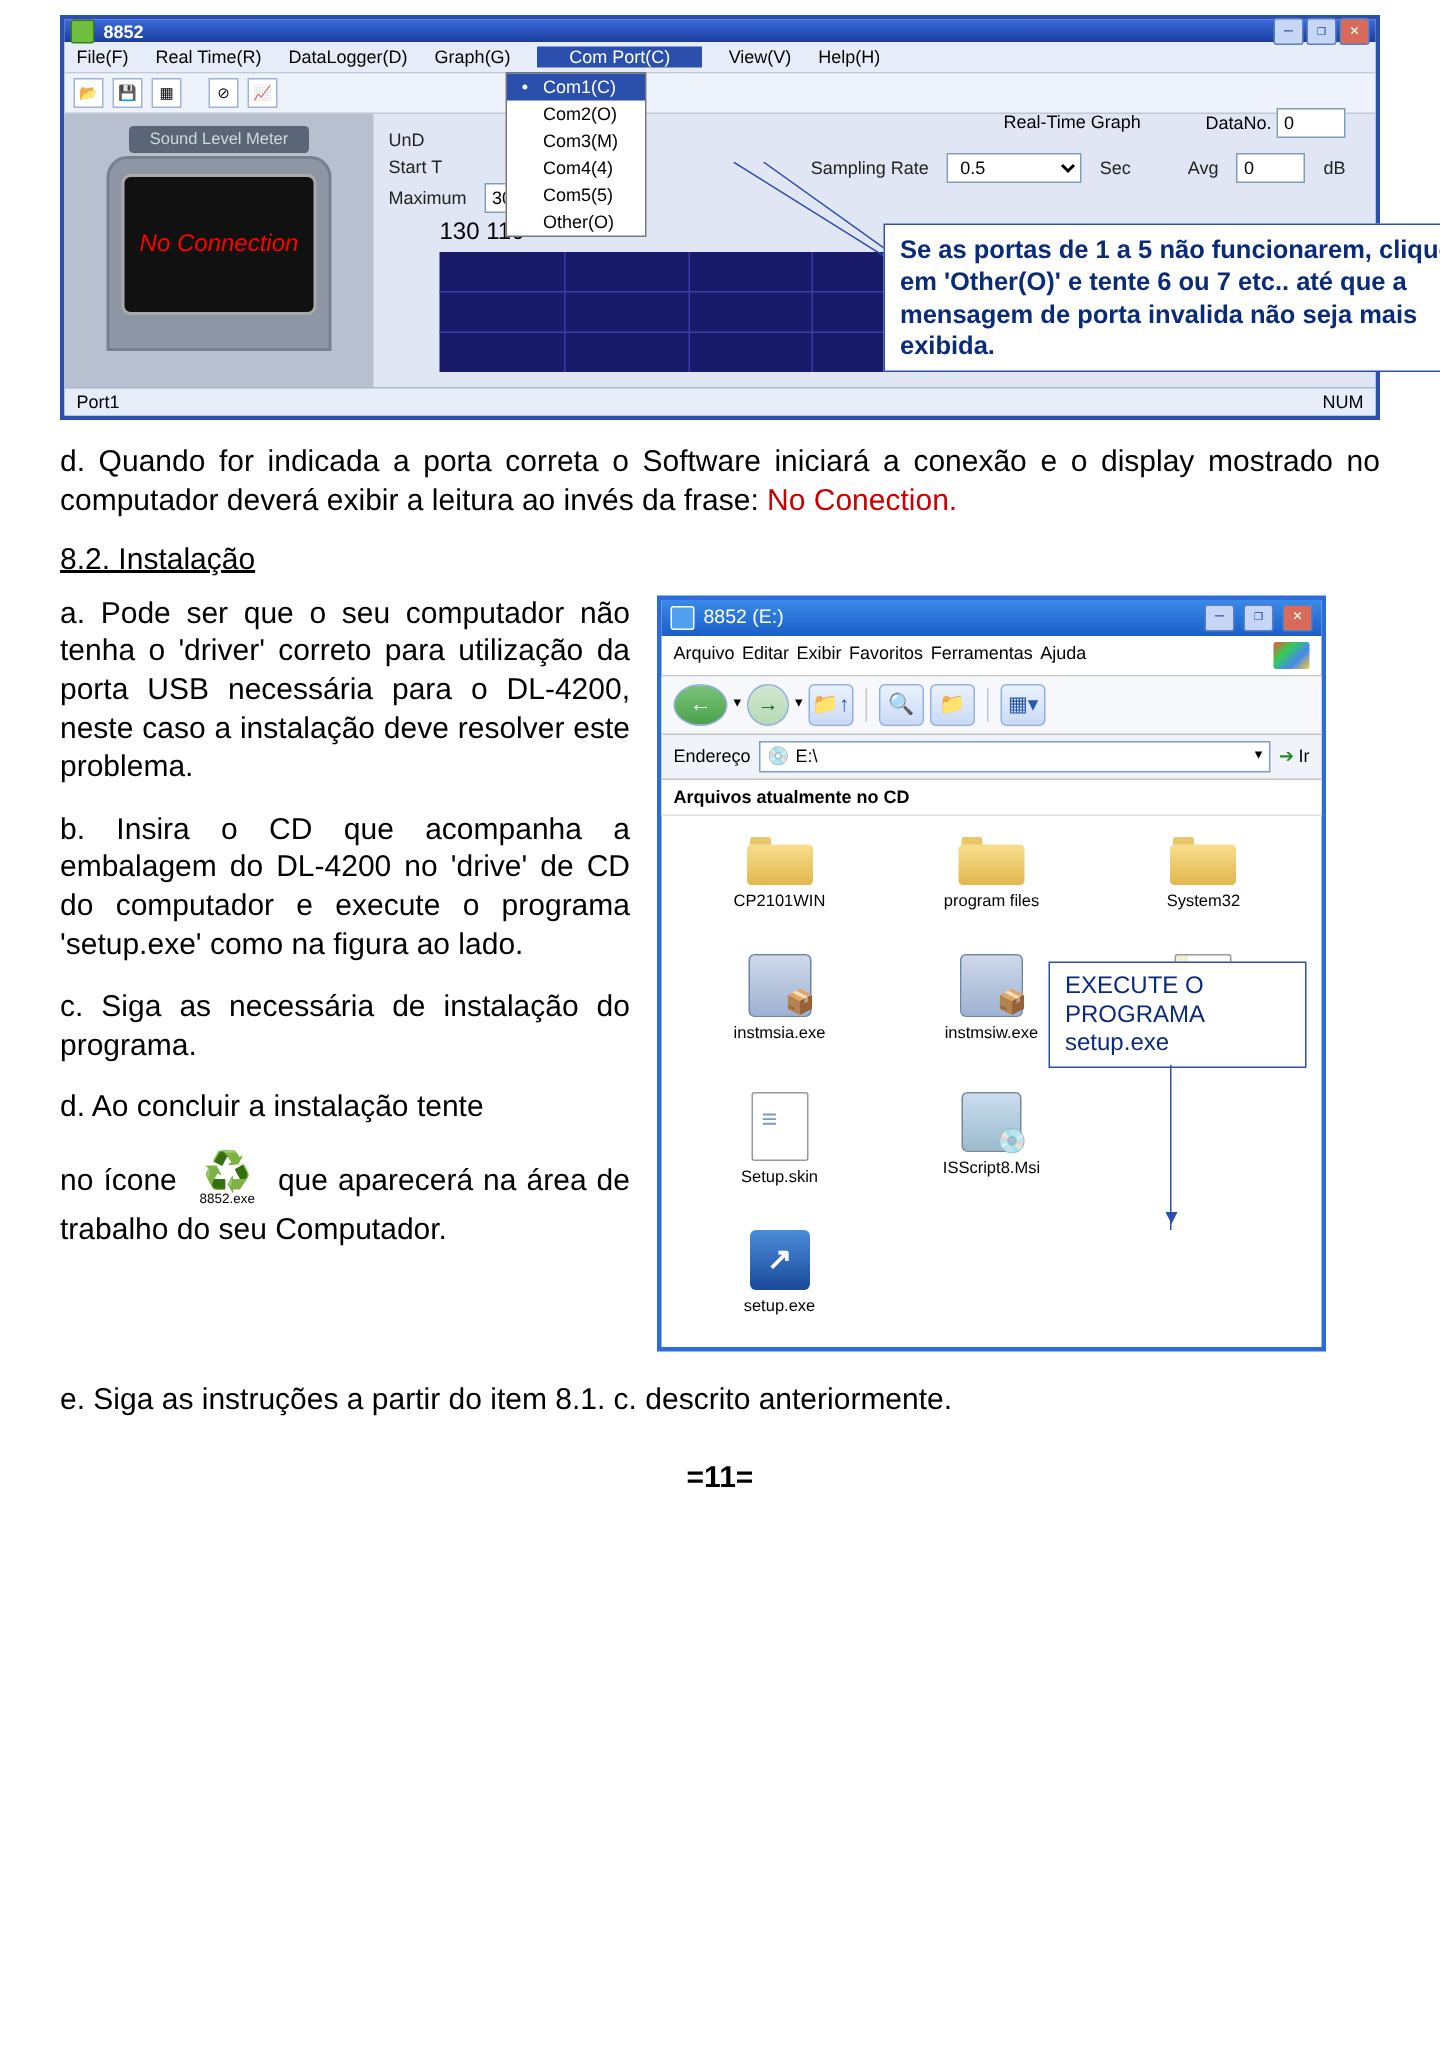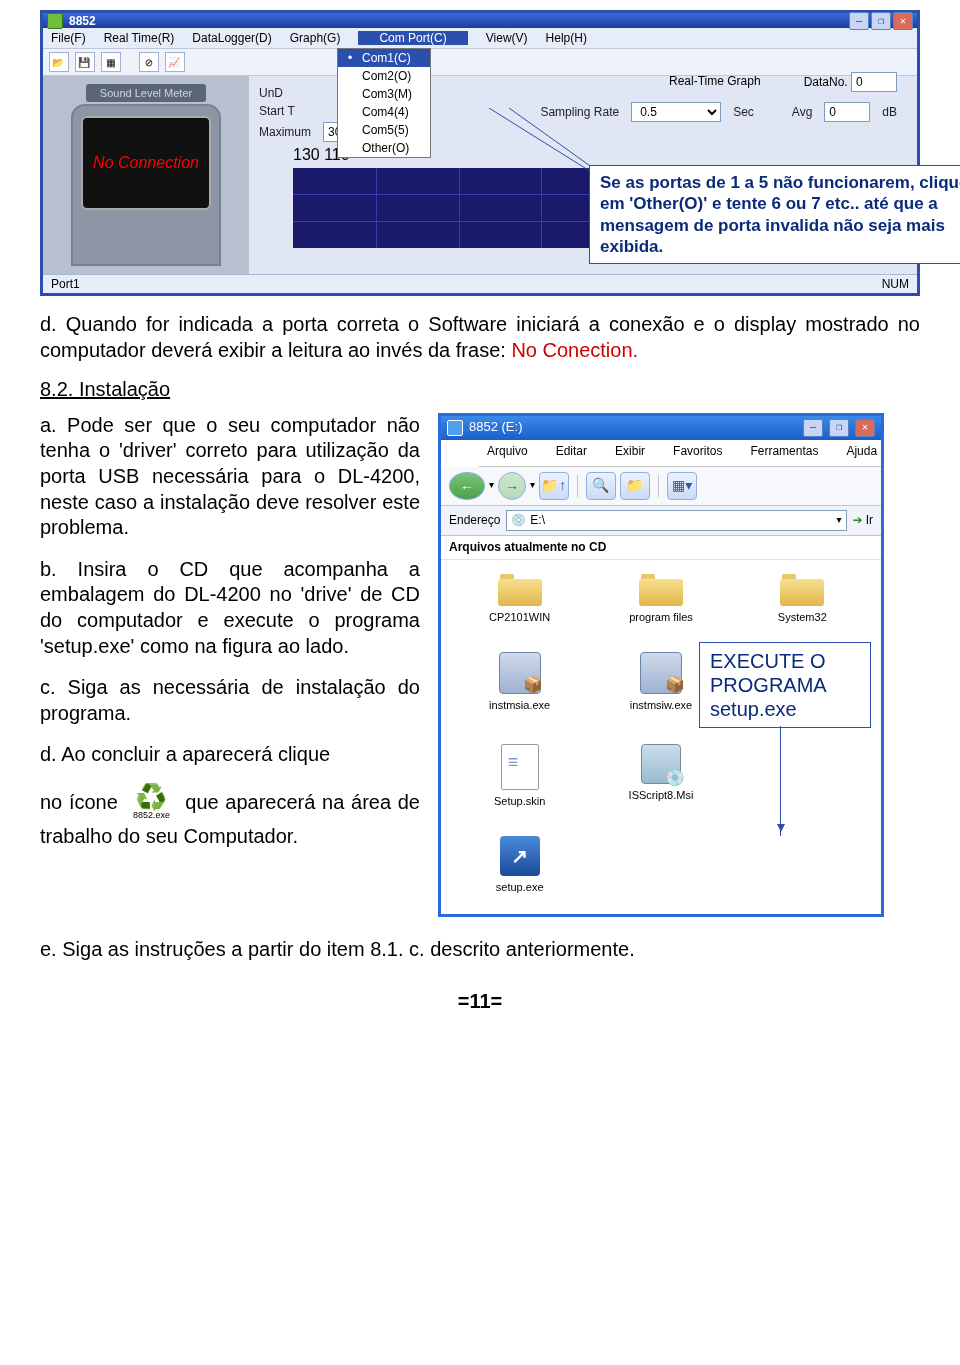--- a/index.html
+++ b/index.html
@@ -17,21 +17,21 @@
   .dropdown { position:absolute; background:#fff; border:1px solid #777; font-size:12px; z-index:5; margin-top:-1px; margin-left:294px; width:92px; }
   .dropdown .row { padding:2px 8px; display:flex; gap:8px; }
   .dropdown .row.sel { background:#2b4fad; color:#fff; }
   .dropdown .row .bullet { width:8px; text-align:center; }
   .toolbar { background:#eef2fb; padding:3px 6px; display:flex; gap:6px; border-bottom:1px solid #c0c7d6; }
   .tbtn { width:18px; height:18px; border:1px solid #9fb2d6; background:#fff; display:flex; justify-content:center; align-items:center; font-size:10px; }
   .tbtn.sep { border:none; background:transparent; width:6px; }
   .app-body { display:flex; background:#e0e6f4; position:relative; }
   .meter-panel { width:190px; padding:8px; background:#b8c0d0; display:flex; flex-direction:column; align-items:center; }
   .meter-title { background:#5a6678; color:#d0d6e0; font-size:11px; padding:3px 14px; border-radius:3px; margin-bottom:2px; }
-  .meter-device { width:150px; height:162px; background:#8e96a5; border:2px solid #787f8e; border-radius:14px 14px 0 0; padding:10px; box-sizing:border-box; display:flex; flex-direction:column; align-items:center; }
+  .meter-device { width:150px; height:130px; background:#8e96a5; border:2px solid #787f8e; border-radius:14px 14px 0 0; padding:10px; box-sizing:border-box; display:flex; flex-direction:column; align-items:center; }
   .meter-screen { width:126px; height:90px; background:#111; border:2px solid #aaa; border-radius:6px; display:flex; justify-content:center; align-items:center; color:#f00; font-family:'Arial Black', sans-serif; font-size:16px; font-style:italic; }
   .right-panel { flex:1; padding:6px 10px 10px 10px; position:relative; }
   .fieldrow { display:flex; gap:12px; align-items:center; font-size:12px; color:#222; margin:4px 0; }
   .fld-label { white-space:nowrap; }
   .fld-input { border:1px solid #7f9db9; background:#fff; height:18px; font-size:12px; padding:0 4px; }
   .fld-input.sm { width:36px; }
   .fld-input.med { width:90px; }
   .graph-area { background:#1a1a6a; height:80px; position:relative; margin-top:4px; }
   .grid-lines::before, .grid-lines::after { content:""; position:absolute; left:0; right:0; border-top:1px solid #3a3aaa; }
   .grid-lines::before { top:33%; } .grid-lines::after { top:66%; }
@@ -48,21 +48,21 @@
   .sec-heading { font-size:20px; font-weight:normal; text-decoration:underline; margin:10px 0; }
   .two-col { display:flex; gap:18px; align-items:flex-start; margin-top:4px; }
   .left-col { width:380px; font-size:20px; }
   .left-col p { text-align:justify; margin:0 0 16px 0; }
   .no-conn { color:#c00; font-family:'Arial Narrow', Arial, sans-serif; }
   
   .explorer { width:440px; border:3px solid #2b6bdc; background:#fff; position:relative; }
   .exp-title { background:linear-gradient(to bottom,#3a8ae8,#1a5ec8); color:#fff; font-size:13px; padding:3px 6px; display:flex; align-items:center; gap:6px; }
   .exp-title .spacer { flex:1; }
   .exp-title .app-icon { width:14px; height:14px; background:#4fa0f0; border:1px solid #fff; border-radius:2px; }
-  .exp-menubar { font-size:12px; padding:4px 8px; display:flex; gap:28px; border-bottom:1px solid #c4c4c4;margin-left:38px; }
+  .exp-menubar { font-size:12px; padding:4px 8px; display:flex; gap:5px; border-bottom:1px solid #c4c4c4; }
   .exp-menubar .xp-flag { margin-left:auto; width:24px; height:18px; background:linear-gradient(135deg,#e53,#3c5,#48e,#fc3); border-radius:2px; }
   .exp-toolbar { padding:4px 8px; display:flex; gap:4px; align-items:center; border-bottom:1px solid #c4c4c4; background:#f7f8fb; height:30px; }
   .exp-navbtn { width:28px; height:26px; border:1px solid #8fb0e0; border-radius:4px; background:linear-gradient(#eaf2ff,#cadaf5); display:flex; justify-content:center; align-items:center; font-size:14px; color:#2a5aa8; }
   .exp-navbtn.big { width:34px; border-radius:50%; background:linear-gradient(#7ac47a,#4aa24a); color:#fff; }
   .exp-navbtn.forward { background:linear-gradient(#cfe8cf,#b7d8b7); border-radius:50%; width:26px; color:#2a6a2a; }
   .addrbar { display:flex; align-items:center; gap:6px; font-size:12px; padding:4px 8px; border-bottom:1px solid #c4c4c4; background:#f0f3f9; }
   .addrbar .addr-input { flex:1; display:flex; align-items:center; gap:4px; border:1px solid #7f9db9; background:#fff; height:19px; padding:0 4px; }
   .addrbar .go-btn { display:flex; align-items:center; gap:3px; }
   .cd-header { background:#fff; font-size:12px; font-weight:bold; padding:4px 8px; border-bottom:1px solid #e0e0e0; }
   .files { padding:10px 8px 20px 8px; display:grid; grid-template-columns:repeat(3, 1fr); row-gap:28px; justify-items:center; }
@@ -76,21 +76,21 @@
   .ini-ico { width:36px; height:44px; background:#fff; border:1px solid #999; border-radius:2px; position:relative; box-shadow:inset 8px 0 0 #f4f0d0; }
   .ini-ico::before { content:""; position:absolute; left:4px; top:4px; width:12px; height:12px; background:#f0d060; border-radius:2px; }
   .ini-ico::after { content:"≡"; position:absolute; right:6px; top:8px; font-size:14px; color:#888; }
   .skin-ico { width:36px; height:44px; background:#fff; border:1px solid #999; border-radius:2px; position:relative; }
   .skin-ico::before { content:"≡"; position:absolute; left:6px; top:6px; color:#7a99cf; font-size:18px; }
   .is-ico { width:40px; height:40px; position:relative; }
   .is-ico::before { content:""; position:absolute; inset:0; background:linear-gradient(#cde,#9bc); border-radius:4px; border:1px solid #789; }
   .is-ico::after { content:"💿"; position:absolute; right:-4px; bottom:-4px; font-size:16px; }
   .setup-ico { width:40px; height:40px; background:linear-gradient(#4a8cd8,#1a4a9a); border-radius:4px; position:relative; }
   .setup-ico::after { content:"↗"; position:absolute; inset:0; display:flex; justify-content:center; align-items:center; color:#fff; font-size:20px; font-weight:bold; }
-  .callout2 { position:absolute; right:10px; bottom:186px; width:150px; background:#fff; border:1px solid #2b4fad; padding:6px 10px; font-size:20px; color:#0a2b7a; line-height:1.2; }
+  .callout2 { position:absolute; right:10px; bottom:186px; width:150px; background:#fff; border:1px solid #2b4fad; padding:6px 10px; font-size:16px; color:#0a2b7a; line-height:1.2; }
   .arrow2 { position:absolute; right:78px; bottom:78px; width:22px; height:110px; border-left:1px solid #2b4fad; }
   .arrow2::after { content:""; position:absolute; left:-4px; bottom:0; border:4px solid transparent; border-top:8px solid #2b4fad; }
   
   .inline-icon { display:inline-block; vertical-align:middle; width:46px; height:40px; position:relative; margin:0 4px; }
   .inline-icon .recycle { font-size:26px; display:block; text-align:center; line-height:26px; }
   .inline-icon .cap { font-size:9px; text-align:center; display:block; }
   .page-num { text-align:center; font-size:20px; font-weight:bold; margin-top:26px; }
   select.fld-input { height:20px; }
 </style>
 </head>
@@ -219,21 +219,21 @@
       <span class="no-conn">No Conection.</span>
     </p>
 
     <div class="sec-heading">8.2. Instalação</div>
 
     <div class="two-col">
       <div class="left-col">
         <p>a. Pode ser que o seu computador não tenha o 'driver' correto para utilização da porta USB necessária para o DL-4200, neste caso a instalação deve resolver este problema.</p>
         <p>b. Insira o CD que acompanha a embalagem do DL-4200 no 'drive' de CD do computador e execute o programa 'setup.exe' como na figura ao lado.</p>
         <p>c. Siga as necessária de instalação do programa.</p>
-        <p>d. Ao concluir a aparecerá clique</p>
+        <p>d. Ao concluir a instalação tente</p>
         <p>
           <span>no ícone </span>
           <span class="inline-icon">
             <span class="recycle">♻️</span>
             <span class="cap">8852.exe</span>
           </span>
           <span> que aparecerá na área de trabalho do seu Computador.</span>
         </p>
       </div>
 

